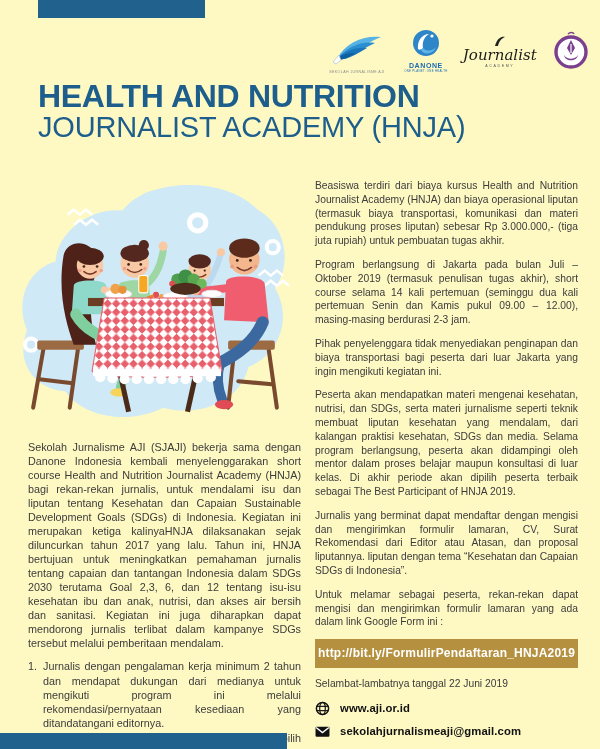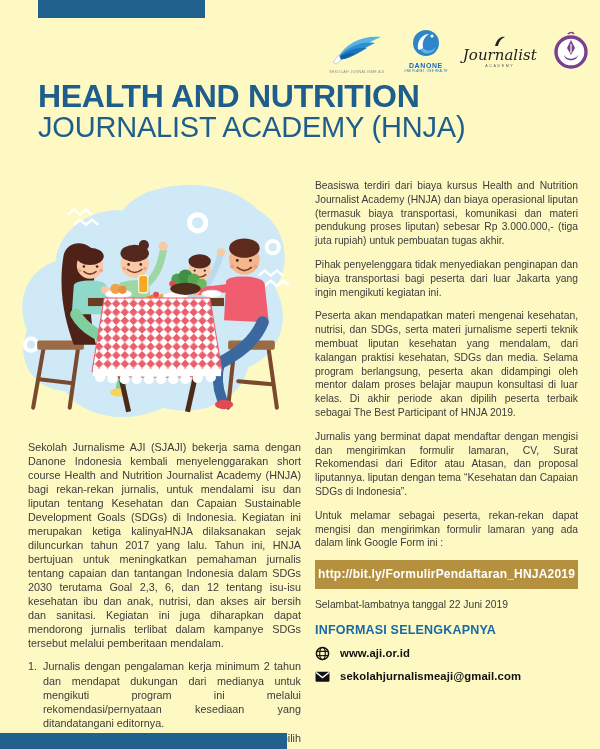--- a/index.html
+++ b/index.html
@@ -239,30 +239,30 @@
         <span class="onum">2.</span>
         <span class="obody">20 Jurnalis dari berbagai platform media terpilih dengan proposal liputan terbaik.</span>
       </div>
     </div>
   </div>
 
   <div class="bottom-bar"></div>
 
   <div class="right-col">
     <p>Beasiswa terdiri dari biaya kursus Health and Nutrition Journalist Academy (HNJA) dan biaya operasional liputan (termasuk biaya transportasi, komunikasi dan materi pendukung proses liputan) sebesar Rp 3.000.000,- (tiga juta rupiah) untuk pembuatan tugas akhir.</p>
+    <p>Program berlangsung di Jakarta pada bulan Juli – Oktober 2019 (termasuk penulisan tugas akhir), short course selama 14 kali pertemuan (seminggu dua kali pertemuan Senin dan Kamis  pukul 09.00 – 12.00), masing-masing berdurasi 2-3 jam.</p>
     <p>Pihak penyelenggara tidak menyediakan penginapan dan biaya transportasi bagi peserta dari luar Jakarta yang ingin mengikuti kegiatan ini.</p>
     <p>Peserta akan mendapatkan materi mengenai kesehatan, nutrisi, dan SDGs,  serta  materi jurnalisme seperti teknik membuat liputan kesehatan yang mendalam, dari kalangan praktisi kesehatan, SDGs dan media.  Selama program berlangsung, peserta akan didampingi oleh mentor dalam proses belajar maupun konsultasi di luar kelas. Di akhir periode akan dipilih peserta terbaik sebagai The Best Participant of HNJA 2019.</p>
     <p>Jurnalis yang berminat dapat mendaftar dengan mengisi dan mengirimkan formulir lamaran, CV, Surat Rekomendasi dari Editor atau Atasan, dan proposal liputannya. liputan dengan tema “Kesehatan dan Capaian SDGs di Indonesia”.</p>
     <p>Untuk melamar sebagai peserta, rekan-rekan dapat mengisi dan mengirimkan formulir lamaran yang ada dalam link Google Form ini :</p>
 
     <div class="link-btn">http://bit.ly/FormulirPendaftaran_HNJA2019</div>
 
     <p class="deadline">Selambat-lambatnya tanggal 22 Juni 2019</p>
 
-    <div class="info-heading">INFORMASI SELENGKAPNYA</div>
 
     <div class="contact-row">
       <span class="cicon">
         <svg width="15" height="15" viewBox="0 0 14 14">
           <circle cx="7" cy="7" r="5.7" fill="none" stroke="#111" stroke-width="1.4"></circle>
           <ellipse cx="7" cy="7" rx="2.6" ry="5.7" fill="none" stroke="#111" stroke-width="1.1"></ellipse>
           <line x1="1.6" y1="5" x2="12.4" y2="5" stroke="#111" stroke-width="1.1"></line>
           <line x1="1.6" y1="9" x2="12.4" y2="9" stroke="#111" stroke-width="1.1"></line>
         </svg>
       </span>

